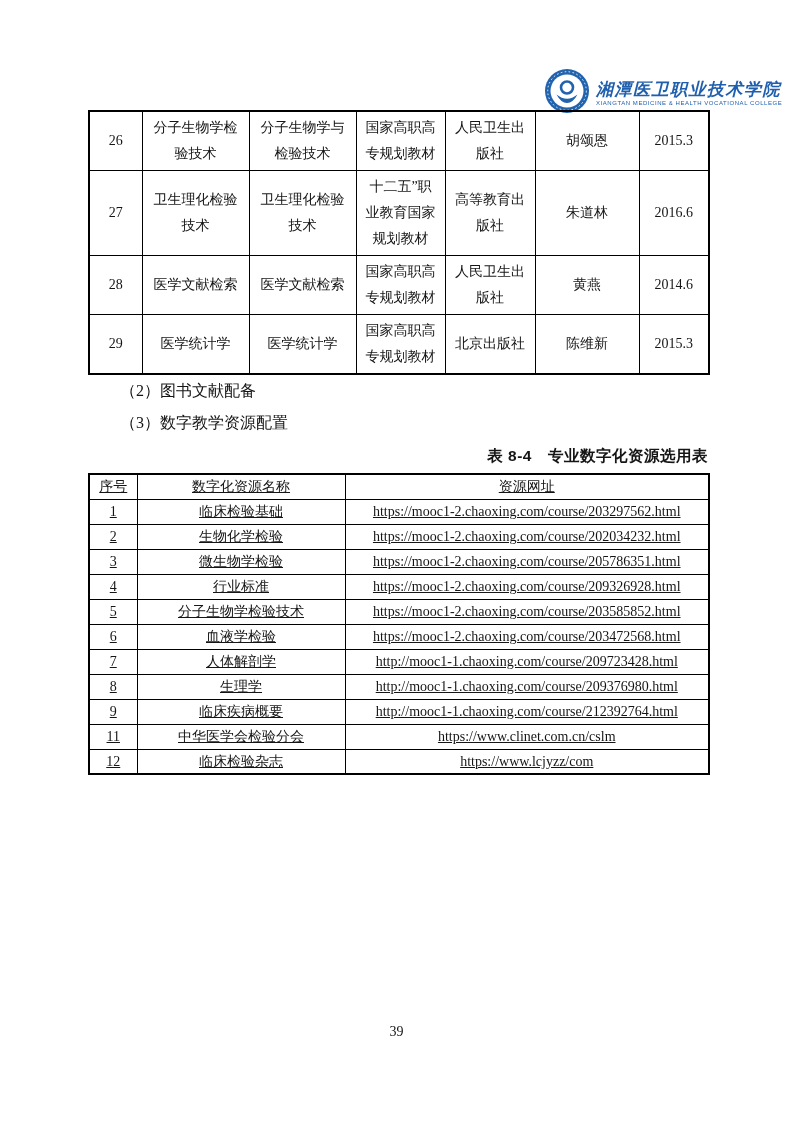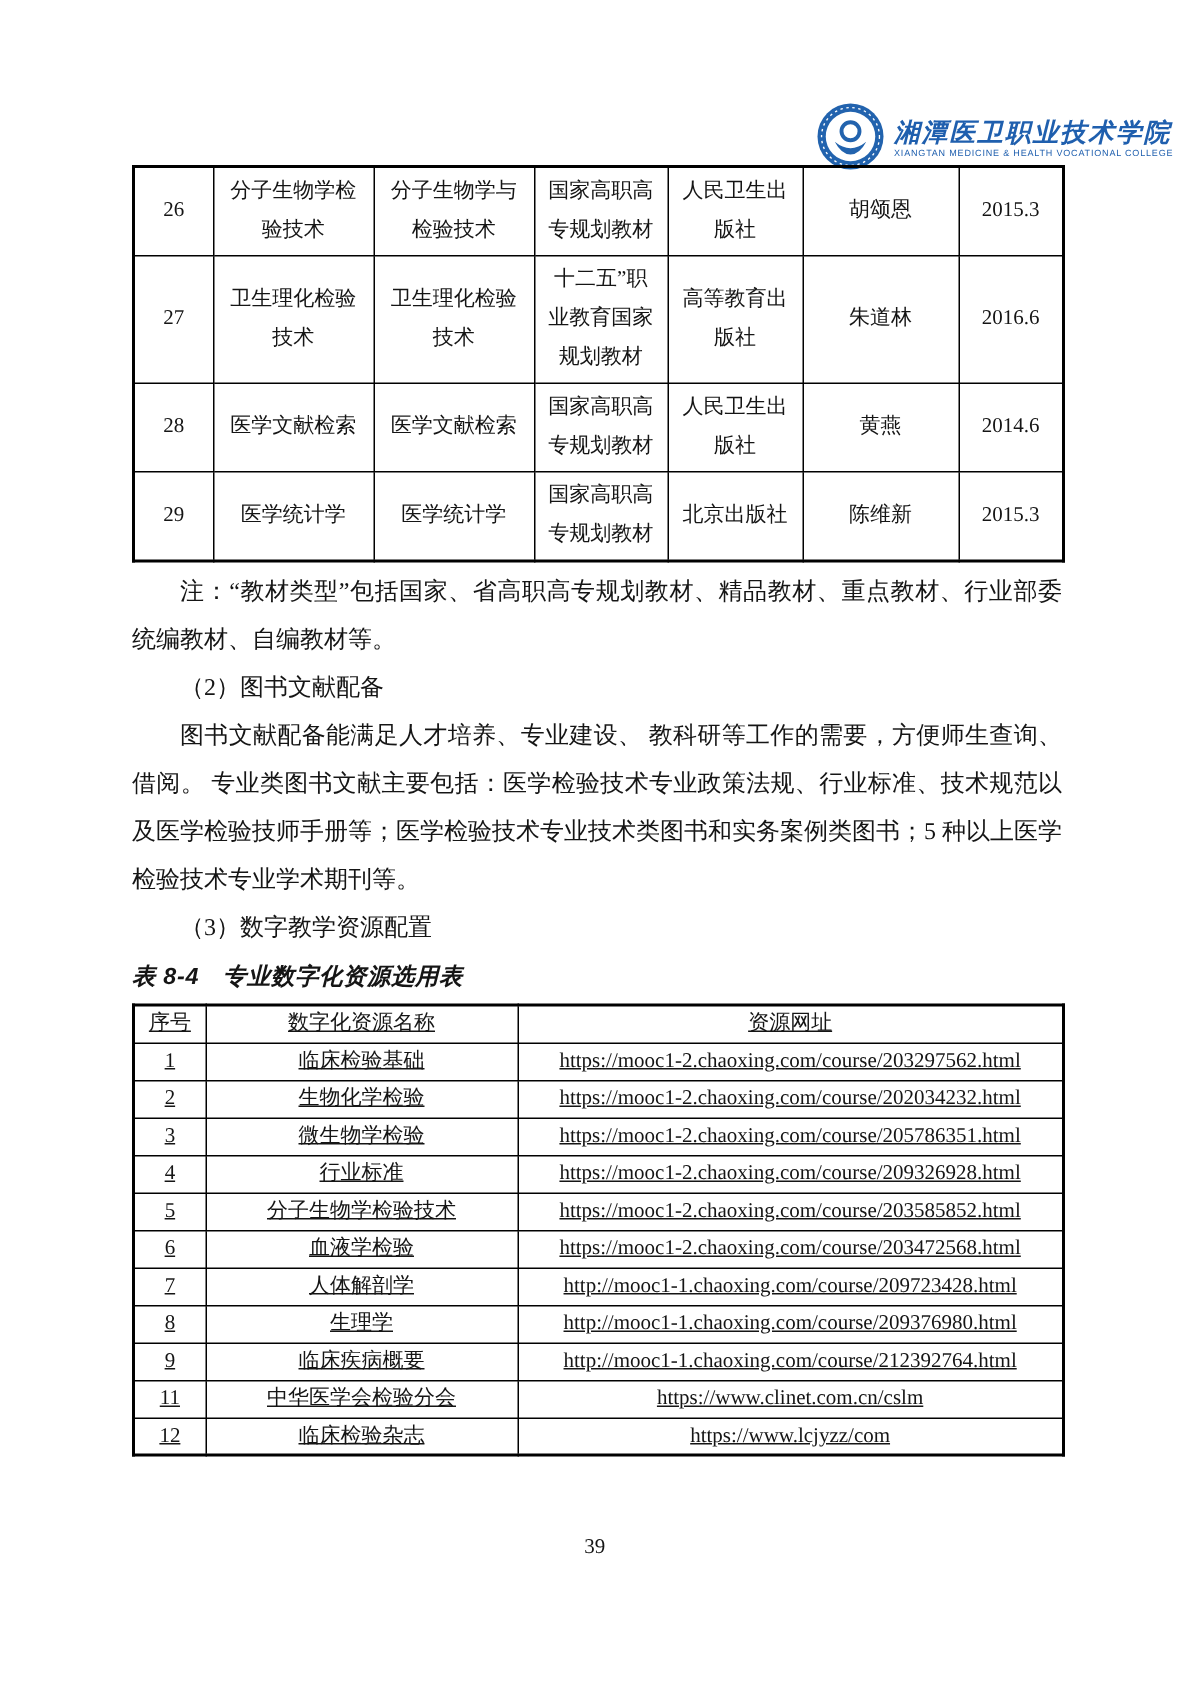--- a/index.html
+++ b/index.html
@@ -55,24 +55,23 @@
 
   
   .note, .para, .heading {
     font-size: 16px; line-height: 32px;
     text-align: justify; text-indent: 2em;
   }
   .note { margin-top: 4px; }
   .table-title {
     font-family: "Liberation Sans", sans-serif;
     font-weight: bold; font-size: 15.5px;
-    text-align: left; line-height: 24px;
+    text-align: right; line-height: 24px;
     margin: 5px 0 5px 0;
     letter-spacing: 0.5px;
-    font-style: italic;
   }
   .page-number {
     position: absolute; top: 1024px; left: 0;
     width: 793px; text-align: center;
     font-size: 14px;
   }
 </style>
 </head>
 <body>
 
@@ -139,24 +138,22 @@
             <td>医学统计学</td>
             <td>医学统计学</td>
             <td>国家高职高专规划教材</td>
             <td>北京出版社</td>
             <td>陈维新</td>
             <td>2015.3</td>
           </tr>
         </tbody>
     </table>
 
-    <div class="note">注：“教材类型”包括国家、省高职高专规划教材、精品教材、重点教材、行业部委统编教材、自编教材等。</div>
 
     <div class="heading">（2）图书文献配备</div>
-    <div class="para">图书文献配备能满足人才培养、专业建设、 教科研等工作的需要，方便师生查询、借阅。 专业类图书文献主要包括：医学检验技术专业政策法规、行业标准、技术规范以及医学检验技师手册等；医学检验技术专业技术类图书和实务案例类图书；5 种以上医学检验技术专业学术期刊等。</div>
 
     <div class="heading">（3）数字教学资源配置</div>
 
     <div class="table-title">表 8-4　专业数字化资源选用表</div>
 
     <table class="tb2">
       <colgroup>
         <col style="width:48px">
           <col style="width:208px">
           <col style="width:364px">

